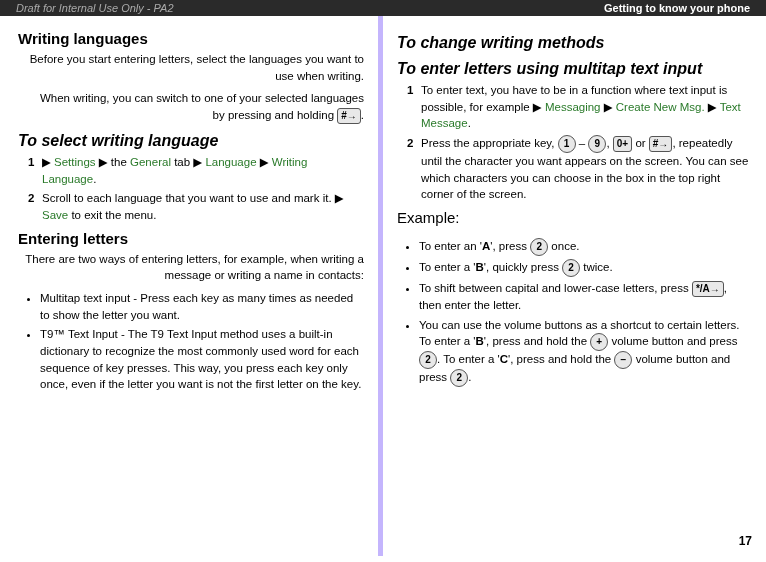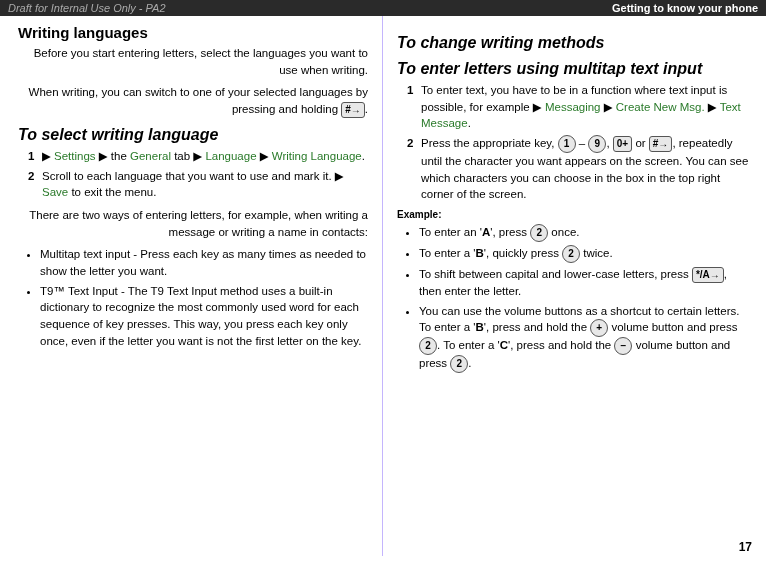--- a/index.html
+++ b/index.html
@@ -11,21 +11,21 @@
       background: #fff;
       color: #000;
       overflow: hidden;
     }
 
     
     .header-bar {
       background: #2a2a2a;
       color: #ccc;
       font-size: 10px;
-      padding: 2px 8px;
+      padding: 2px 16px;
       display: flex;
       justify-content: space-between;
       align-items: center;
     }
     .header-bar .draft-label {
       color: #aaa;
       font-style: italic;
       font-size: 11px;
     }
     .header-bar .getting-to-know {
@@ -36,22 +36,22 @@
 
     
     .content {
       display: flex;
       height: calc(562px - 22px);
     }
 
     
     .left-col {
       width: 50%;
-      padding: 8px 14px 10px 18px;
-      border-right: 1px solid #c4b5fd;
+      padding: 14px 14px 10px 18px;
+      border-right: 5px solid #c4b5fd;
     }
 
     
     .right-col {
       width: 50%;
       padding: 10px 14px 10px 14px;
     }
 
     
     .section-title {
@@ -144,31 +144,31 @@
       font-weight: bold;
     }
 
     .green-text {
       color: #2a7a2a;
     }
 
     
     .page-number {
       position: absolute;
-      bottom: 8px;
+      bottom: 14px;
       right: 14px;
       font-size: 12px;
       font-weight: bold;
       color: #000;
     }
 
     .example-title {
-      font-size: 10px;
-      font-weight: bold;
-      margin-bottom: 4px;
+      font-size: 15px;
+      font-weight: normal;
+      margin-bottom: 12px;
       margin-top: 6px;
     }
 
     .indent {
       margin-left: 8px;
     }
   </style>
 </head>
 <body>
 
@@ -197,20 +197,21 @@
       <li>
         <span class="num bold-text">1</span>
         <span>▶ <span class="green-text">Settings</span> ▶ the <span class="green-text">General</span> tab ▶ <span class="green-text">Language</span> ▶ <span class="green-text">Writing Language</span>.</span>
       </li>
       <li>
         <span class="num bold-text">2</span>
         <span>Scroll to each language that you want to use and mark it. ▶ <span class="green-text">Save</span> to exit the menu.</span>
       </li>
     </ol>
 
+    <div class="section-title">Entering letters</div>
 
     <div class="body-text">There are two ways of entering letters, for example, when writing a message or writing a name in contacts:</div>
 
     <ul class="bullet-list">
       <li>Multitap text input - Press each key as many times as needed to show the letter you want.</li>
       <li>T9™ Text Input - The T9 Text Input method uses a built-in dictionary to recognize the most commonly used word for each sequence of key presses. This way, you press each key only once, even if the letter you want is not the first letter on the key.</li>
     </ul>
 
   </div>
 

